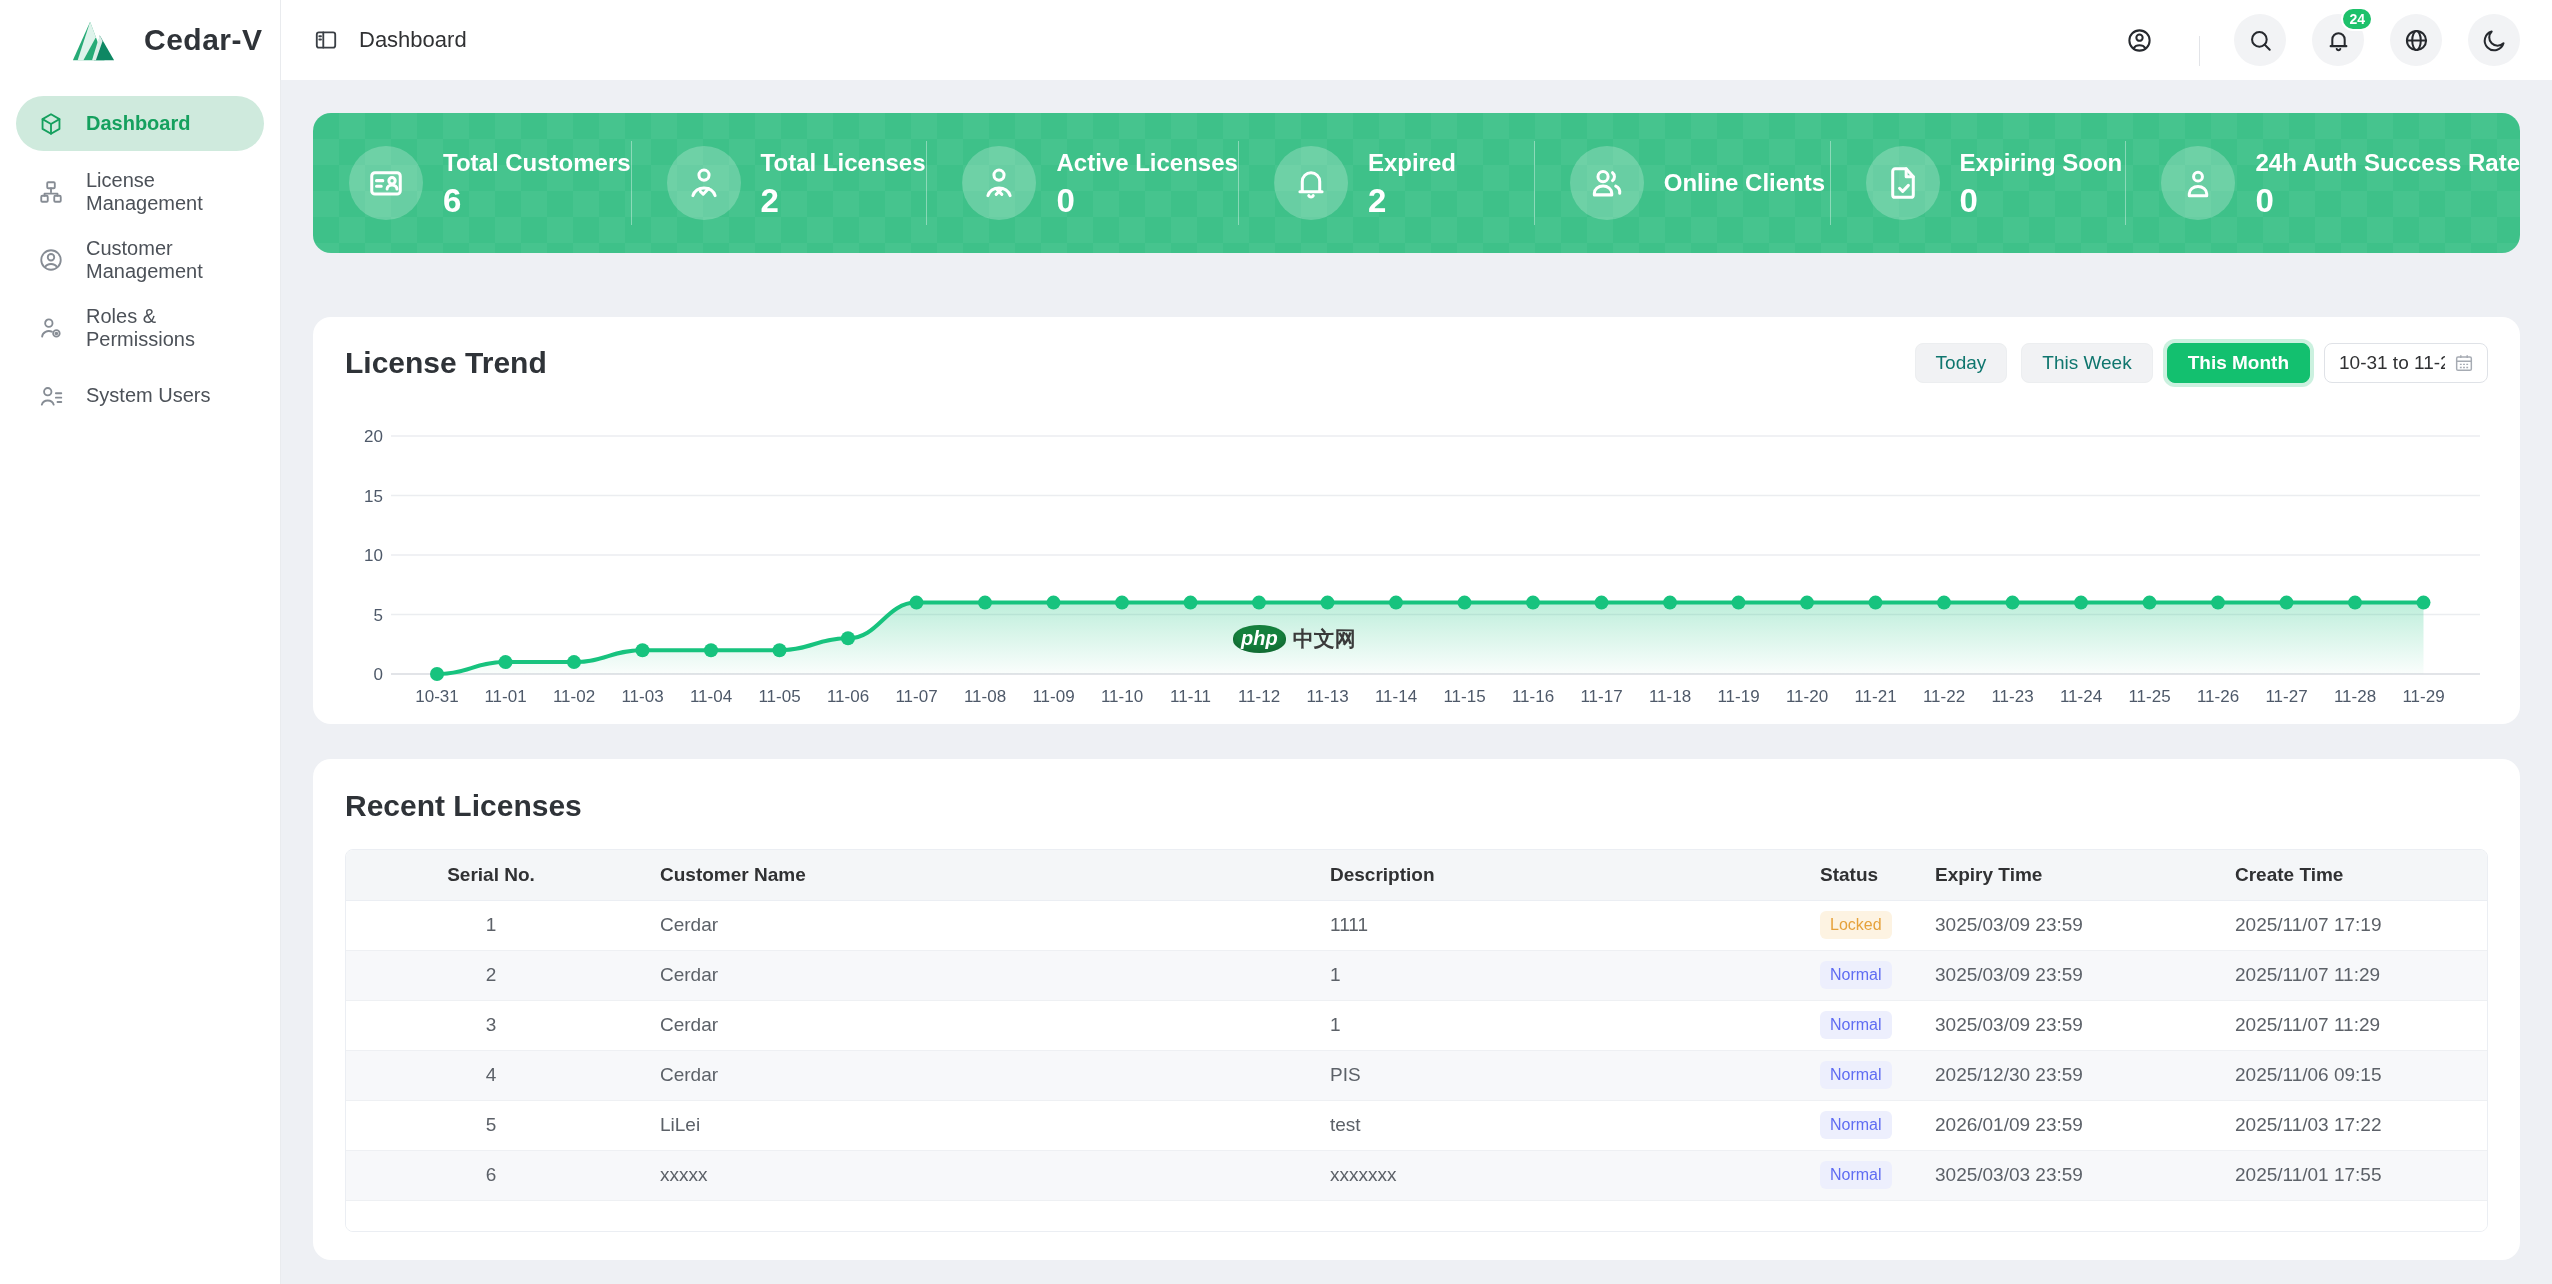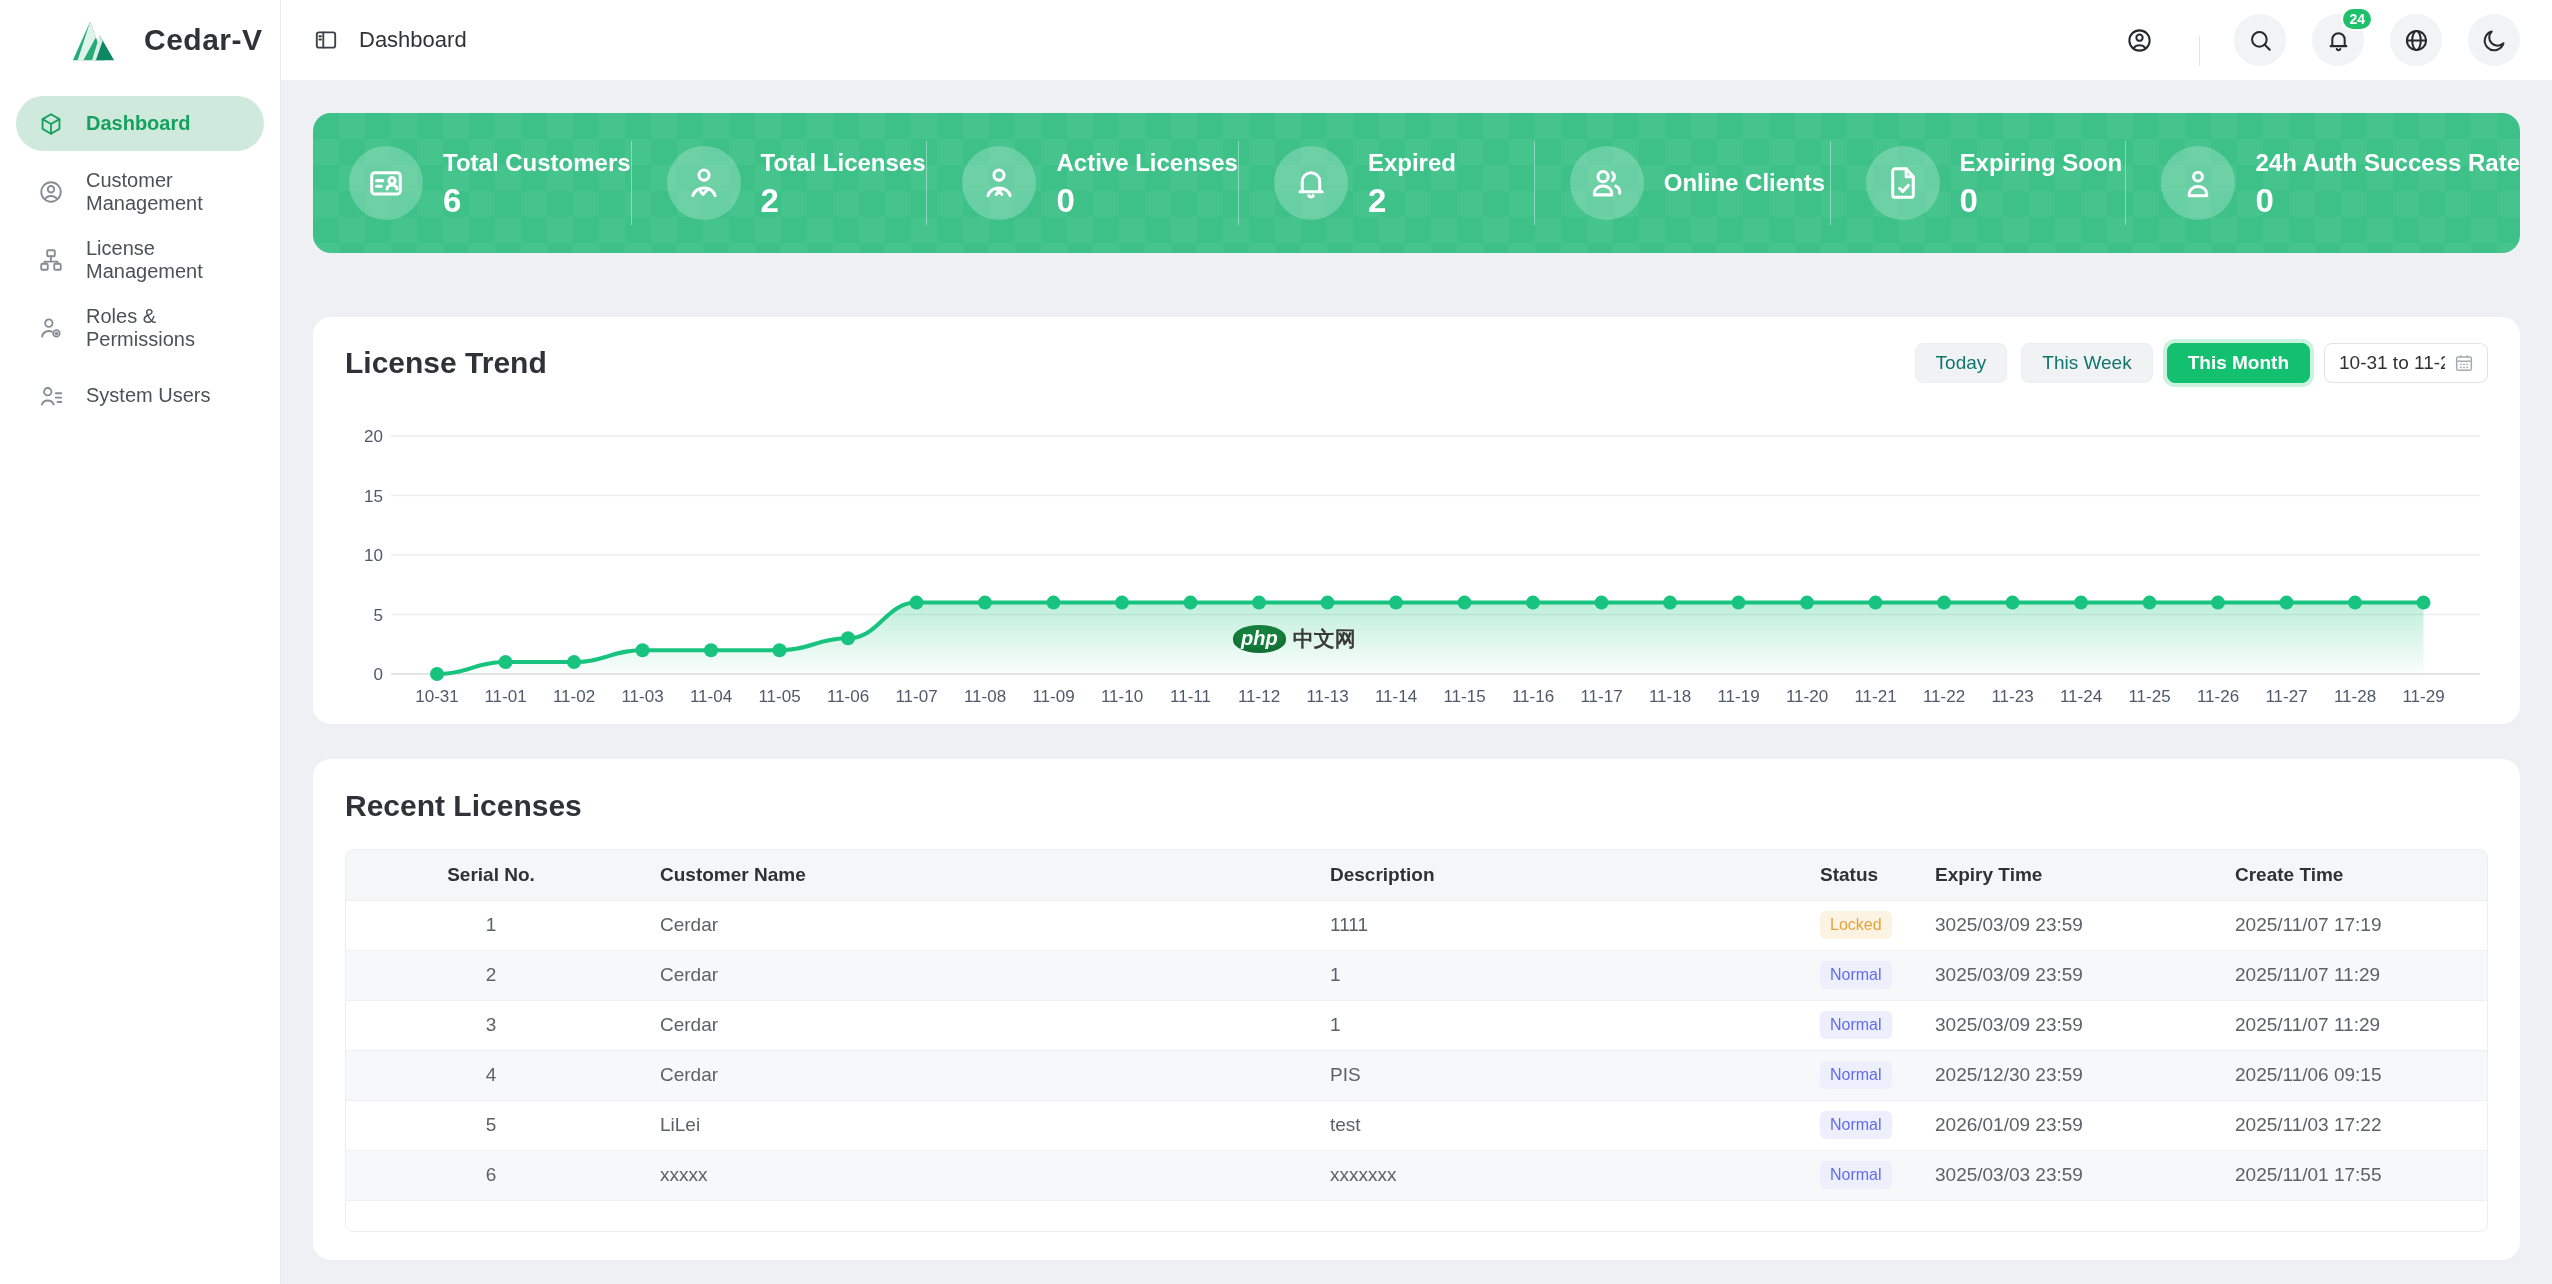--- a/index.html
+++ b/index.html
@@ -99,34 +99,34 @@
     <nav class="nav">
       <div class="nav-item active">
         <svg viewBox="0 0 24 24">
           <polygon points="12,3 19.8,7.5 19.8,16.5 12,21 4.2,16.5 4.2,7.5"></polygon>
           <path d="M12,12 L12,21 M12,12 L4.2,7.5 M12,12 L19.8,7.5"></path>
         </svg>
         <span class="nav-label">Dashboard</span>
       </div>
       <div class="nav-item">
         <svg viewBox="0 0 24 24">
-          <circle cx="12" cy="12" r="9"></circle>
-          <circle cx="12" cy="9.5" r="3"></circle>
-          <path d="M6.5,18.6 a6,4.8 0 0 1 11,0"></path>
-        </svg>
-        <span class="nav-label">Customer Management</span>
-      </div>
-      <div class="nav-item">
-        <svg viewBox="0 0 24 24">
           <rect x="8.5" y="3" width="7" height="5.5" rx="1"></rect>
           <rect x="3" y="15.5" width="6" height="5.5" rx="1"></rect>
           <rect x="15" y="15.5" width="6" height="5.5" rx="1"></rect>
           <path d="M12,8.5 V12 M6,15.5 V13.5 H18 V15.5"></path>
         </svg>
         <span class="nav-label">License Management</span>
+      </div>
+      <div class="nav-item">
+        <svg viewBox="0 0 24 24">
+          <circle cx="12" cy="12" r="9"></circle>
+          <circle cx="12" cy="9.5" r="3"></circle>
+          <path d="M6.5,18.6 a6,4.8 0 0 1 11,0"></path>
+        </svg>
+        <span class="nav-label">Customer Management</span>
       </div>
       <div class="nav-item">
         <svg viewBox="0 0 24 24">
           <circle cx="10" cy="7.5" r="3.4"></circle>
           <path d="M3.8,20 a6.2,5.6 0 0 1 9,-4.6"></path>
           <circle cx="17" cy="17" r="3"></circle>
           <circle cx="17" cy="17" r="0.8"></circle>
         </svg>
         <span class="nav-label">Roles &amp; Permissions</span>
       </div>

